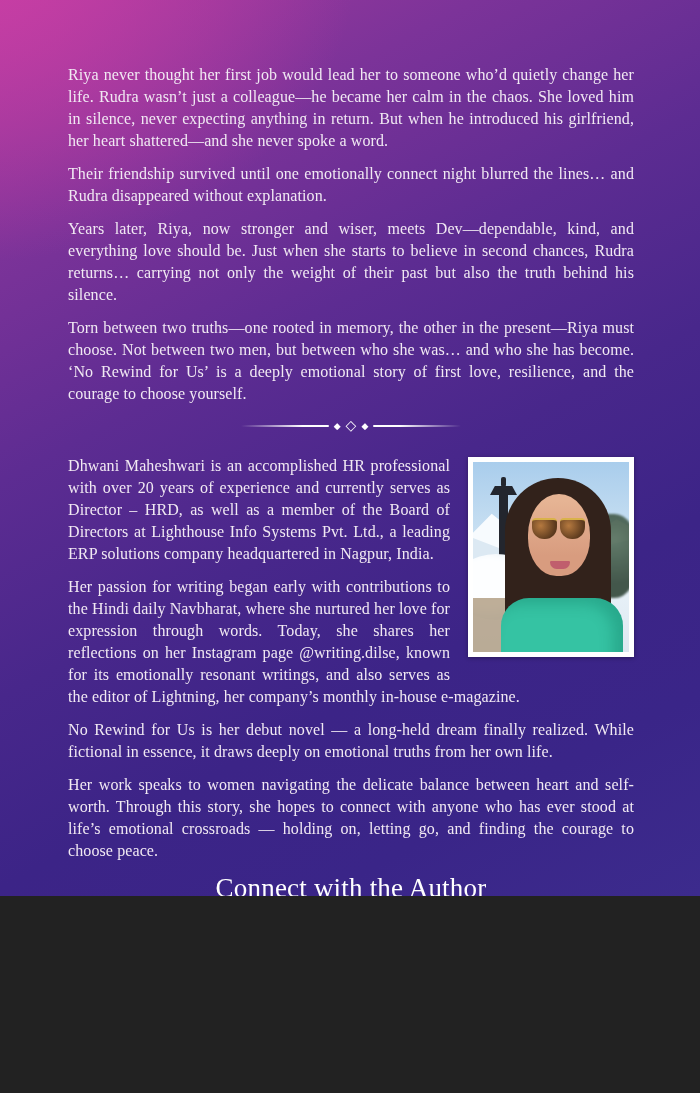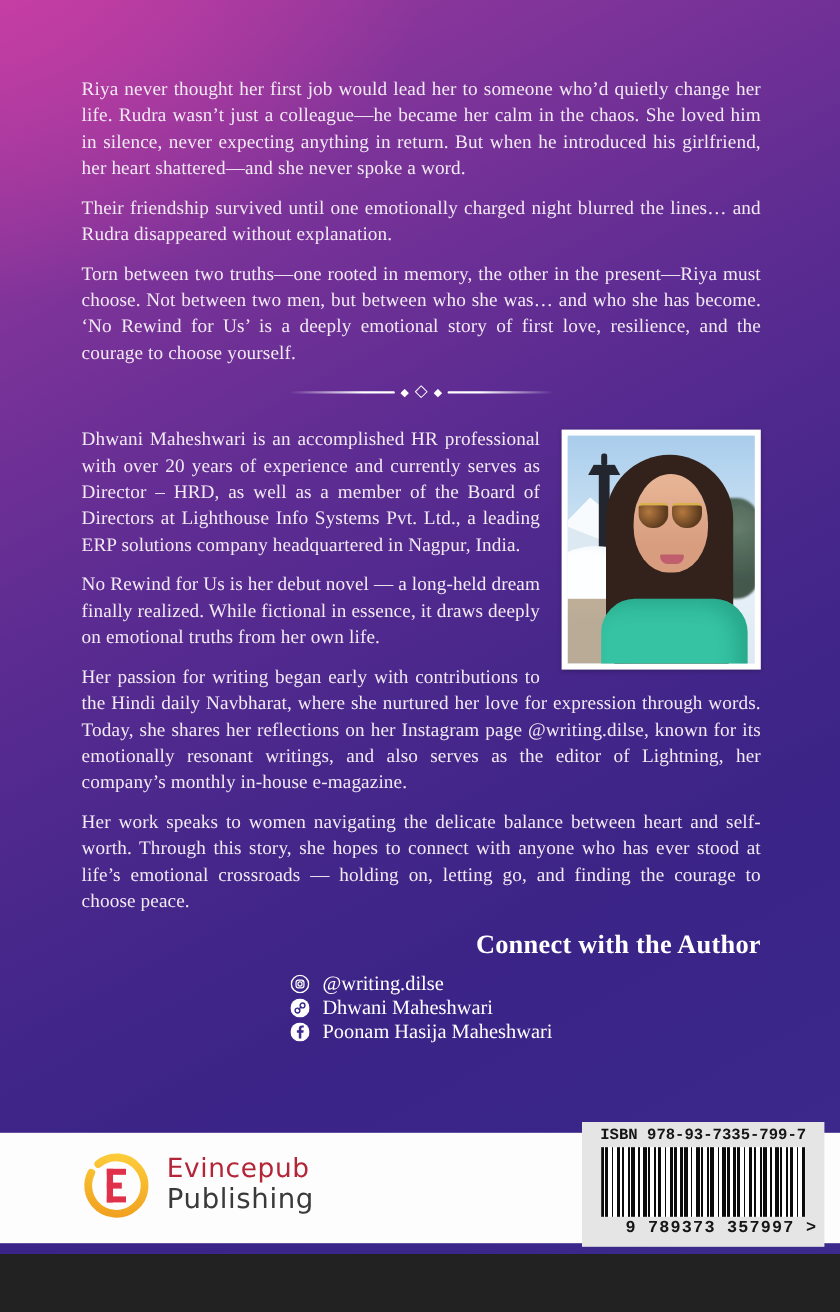--- a/index.html
+++ b/index.html
@@ -1,17 +1,17 @@
 <!DOCTYPE html>
 <html><head>
 <meta charset="utf-8">
 <style>
   html,body{margin:0;padding:0;background:#222;}
   .page{
-    position:relative;width:700px;height:1045px;overflow:hidden;
+    position:relative;width:700px;height:896px;overflow:hidden;
     font-family:"Liberation Serif", serif;
     background:
       radial-gradient(ellipse 620px 480px at -4% -4%, rgba(205,62,165,.95), rgba(205,62,165,0) 62%),
       linear-gradient(152deg, #a63b9e 0%, #7c3399 20%, #5d2c92 38%, #48278b 55%, #3c2487 70%, #3a2588 84%, #3c2b8d 100%);
   }
   .content{position:absolute;left:68px;right:66px;top:0;}
   .body-text{
     color:#f1e9f3;font-size:16px;line-height:22px;text-align:justify;
     margin:0 0 11px 0;letter-spacing:.1px;
   }
@@ -47,21 +47,21 @@
     border-radius:54px 54px 20px 26px;}
   .shirt{position:absolute;left:28px;bottom:-10px;width:122px;height:64px;background:#35c3a3;
     border-radius:28px 28px 0 0;box-shadow:inset -10px 6px 14px rgba(0,90,70,.25);}
   .face{position:absolute;left:55px;top:32px;width:62px;height:82px;
     background:linear-gradient(180deg,#e6b494 8%,#d89c7f 75%);border-radius:50% 50% 46% 46%;}
   .glasses{position:absolute;left:59px;top:56px;width:56px;display:flex;gap:3px;}
   .lens{width:25px;height:19px;border-radius:4px 4px 12px 12px;border-top:2px solid #d9b24a;
     background:radial-gradient(circle at 35% 30%,#b5793f,#5c3a1e 70%);}
   .lips{position:absolute;left:77px;top:99px;width:20px;height:8px;background:#c05e6d;border-radius:2px 2px 10px 10px;}
   
-  .connect-heading{clear:none;text-align:right;color:#ffffff;font-size:22px;font-weight:bold;
+  .connect-heading{clear:none;text-align:center;color:#ffffff;font-size:27px;font-weight:normal;
     margin:4px 0 10px 0;letter-spacing:.2px;}
   .social-list{width:fit-content;margin:0 auto;}
   .social-row{display:flex;align-items:center;gap:11px;margin-bottom:0;color:#fff;font-size:17px;}
   .social-row .sicon{width:16px;height:16px;flex:0 0 16px;display:block;}
   
   .footer-band{position:absolute;left:0;right:0;top:944px;height:92px;background:#fdfdfd;}
   .publisher{position:absolute;left:68px;top:14px;display:flex;align-items:center;gap:13px;}
   .logo-mark{display:block;}
   .publisher-name{color:#b32638;font-size:22px;font-family:"DejaVu Sans",sans-serif;letter-spacing:.5px;line-height:1.1;}
   .publisher-tagline{color:#3a3a3a;font-size:23px;font-family:"DejaVu Sans",sans-serif;letter-spacing:.5px;line-height:1.15;}
@@ -78,21 +78,22 @@
     text-align:right;margin-top:2px;letter-spacing:1px;white-space:nowrap;}
 </style>
 </head>
 <body>
 
 <div class="page">
   <div class="content">
 
     <section class="synopsis">
       <p class="body-text">Riya never thought her first job would lead her to someone who’d quietly change her life. Rudra wasn’t just a colleague—he became her calm in the chaos. She loved him in silence, never expecting anything in return. But when he introduced his girlfriend, her heart shattered—and she never spoke a word.</p>
-      <p class="body-text">Their friendship survived until one emotionally charged night blurred the lines… and Rudra disappeared without explanation.</p>
+      <p class="body-text">Their friendship survived until one emotionally connect night blurred the lines… and Rudra disappeared without explanation.</p>
+      <p class="body-text">Years later, Riya, now stronger and wiser, meets Dev—dependable, kind, and everything love should be. Just when she starts to believe in second chances, Rudra returns… carrying not only the weight of their past but also the truth behind his silence.</p>
       <p class="body-text">Torn between two truths—one rooted in memory, the other in the present—Riya must choose. Not between two men, but between who she was… and who she has become. ‘No Rewind for Us’ is a deeply emotional story of first love, resilience, and the courage to choose yourself.</p>
     </section>
 
     <div class="divider">
       <span class="dline left"></span>
       <span class="diamond-sm">◆</span>
       <span class="diamond-lg">◇</span>
       <span class="diamond-sm">◆</span>
       <span class="dline right"></span>
     </div>
@@ -112,22 +113,22 @@
           <div class="shirt"></div>
           <div class="face"></div>
           <div class="glasses">
             <div class="lens"></div>
             <div class="lens"></div>
           </div>
           <div class="lips"></div>
         </div>
       </div>
       <p class="body-text">Dhwani Maheshwari is an accomplished HR professional with over 20 years of experience and currently serves as Director – HRD, as well as a member of the Board of Directors at Lighthouse Info Systems Pvt. Ltd., a leading ERP solutions company headquartered in Nagpur, India.</p>
+      <p class="body-text">Her passion for writing began early with contributions to the Hindi daily Navbharat, where she nurtured her love for expression through words. Today, she shares her reflections on her Instagram page @writing.dilse, known for its emotionally resonant writings, and also serves as the editor of Lightning, her company’s monthly in-house e-magazine.</p>
       <p class="body-text">No Rewind for Us is her debut novel — a long-held dream finally realized. While fictional in essence, it draws deeply on emotional truths from her own life.</p>
-      <p class="body-text">Her passion for writing began early with contributions to the Hindi daily Navbharat, where she nurtured her love for expression through words. Today, she shares her reflections on her Instagram page @writing.dilse, known for its emotionally resonant writings, and also serves as the editor of Lightning, her company’s monthly in-house e-magazine.</p>
       <p class="body-text">Her work speaks to women navigating the delicate balance between heart and self-worth. Through this story, she hopes to connect with anyone who has ever stood at life’s emotional crossroads — holding on, letting go, and finding the courage to choose peace.</p>
     </section>
 
     <h2 class="connect-heading">Connect with the Author</h2>
 
     <div class="social-list">
       <div class="social-row">
         <svg class="sicon" viewBox="0 0 16 16">
           <circle cx="8" cy="8" r="7.2" fill="none" stroke="#ffffff" stroke-width="1.2"></circle>
           <rect x="4.7" y="4.7" width="6.6" height="6.6" rx="2" fill="none" stroke="#ffffff" stroke-width="1"></rect>

